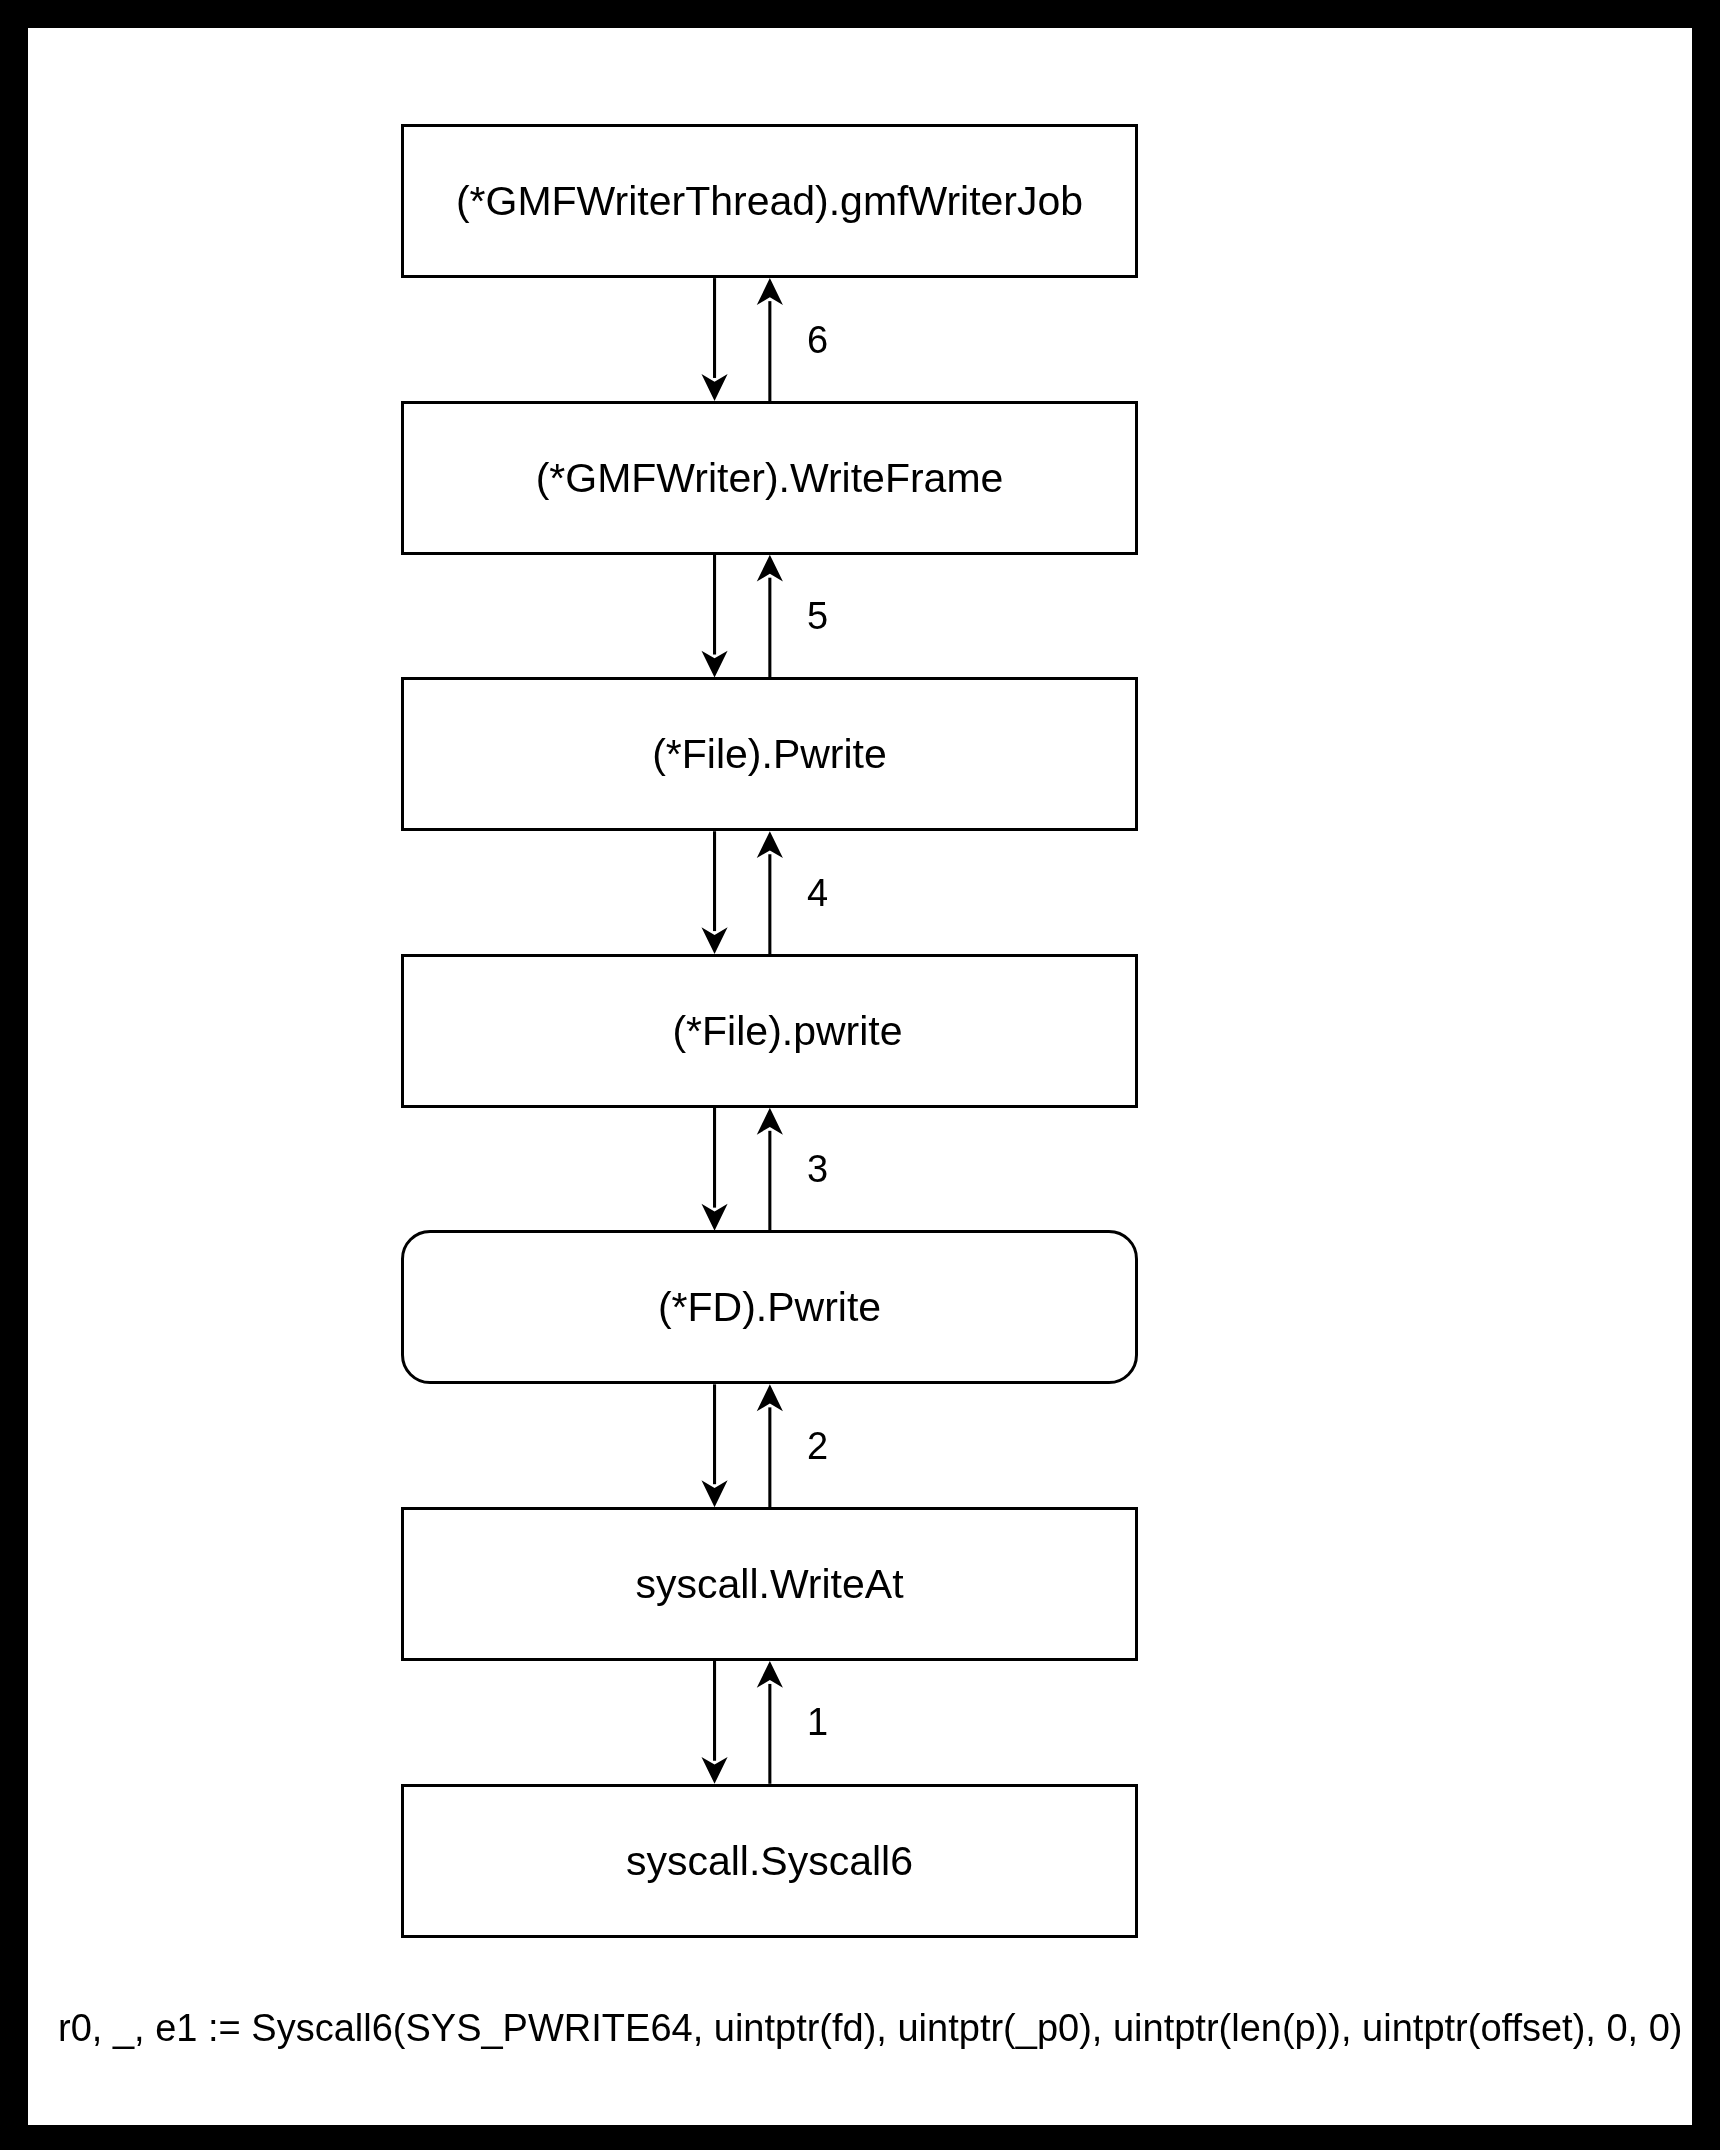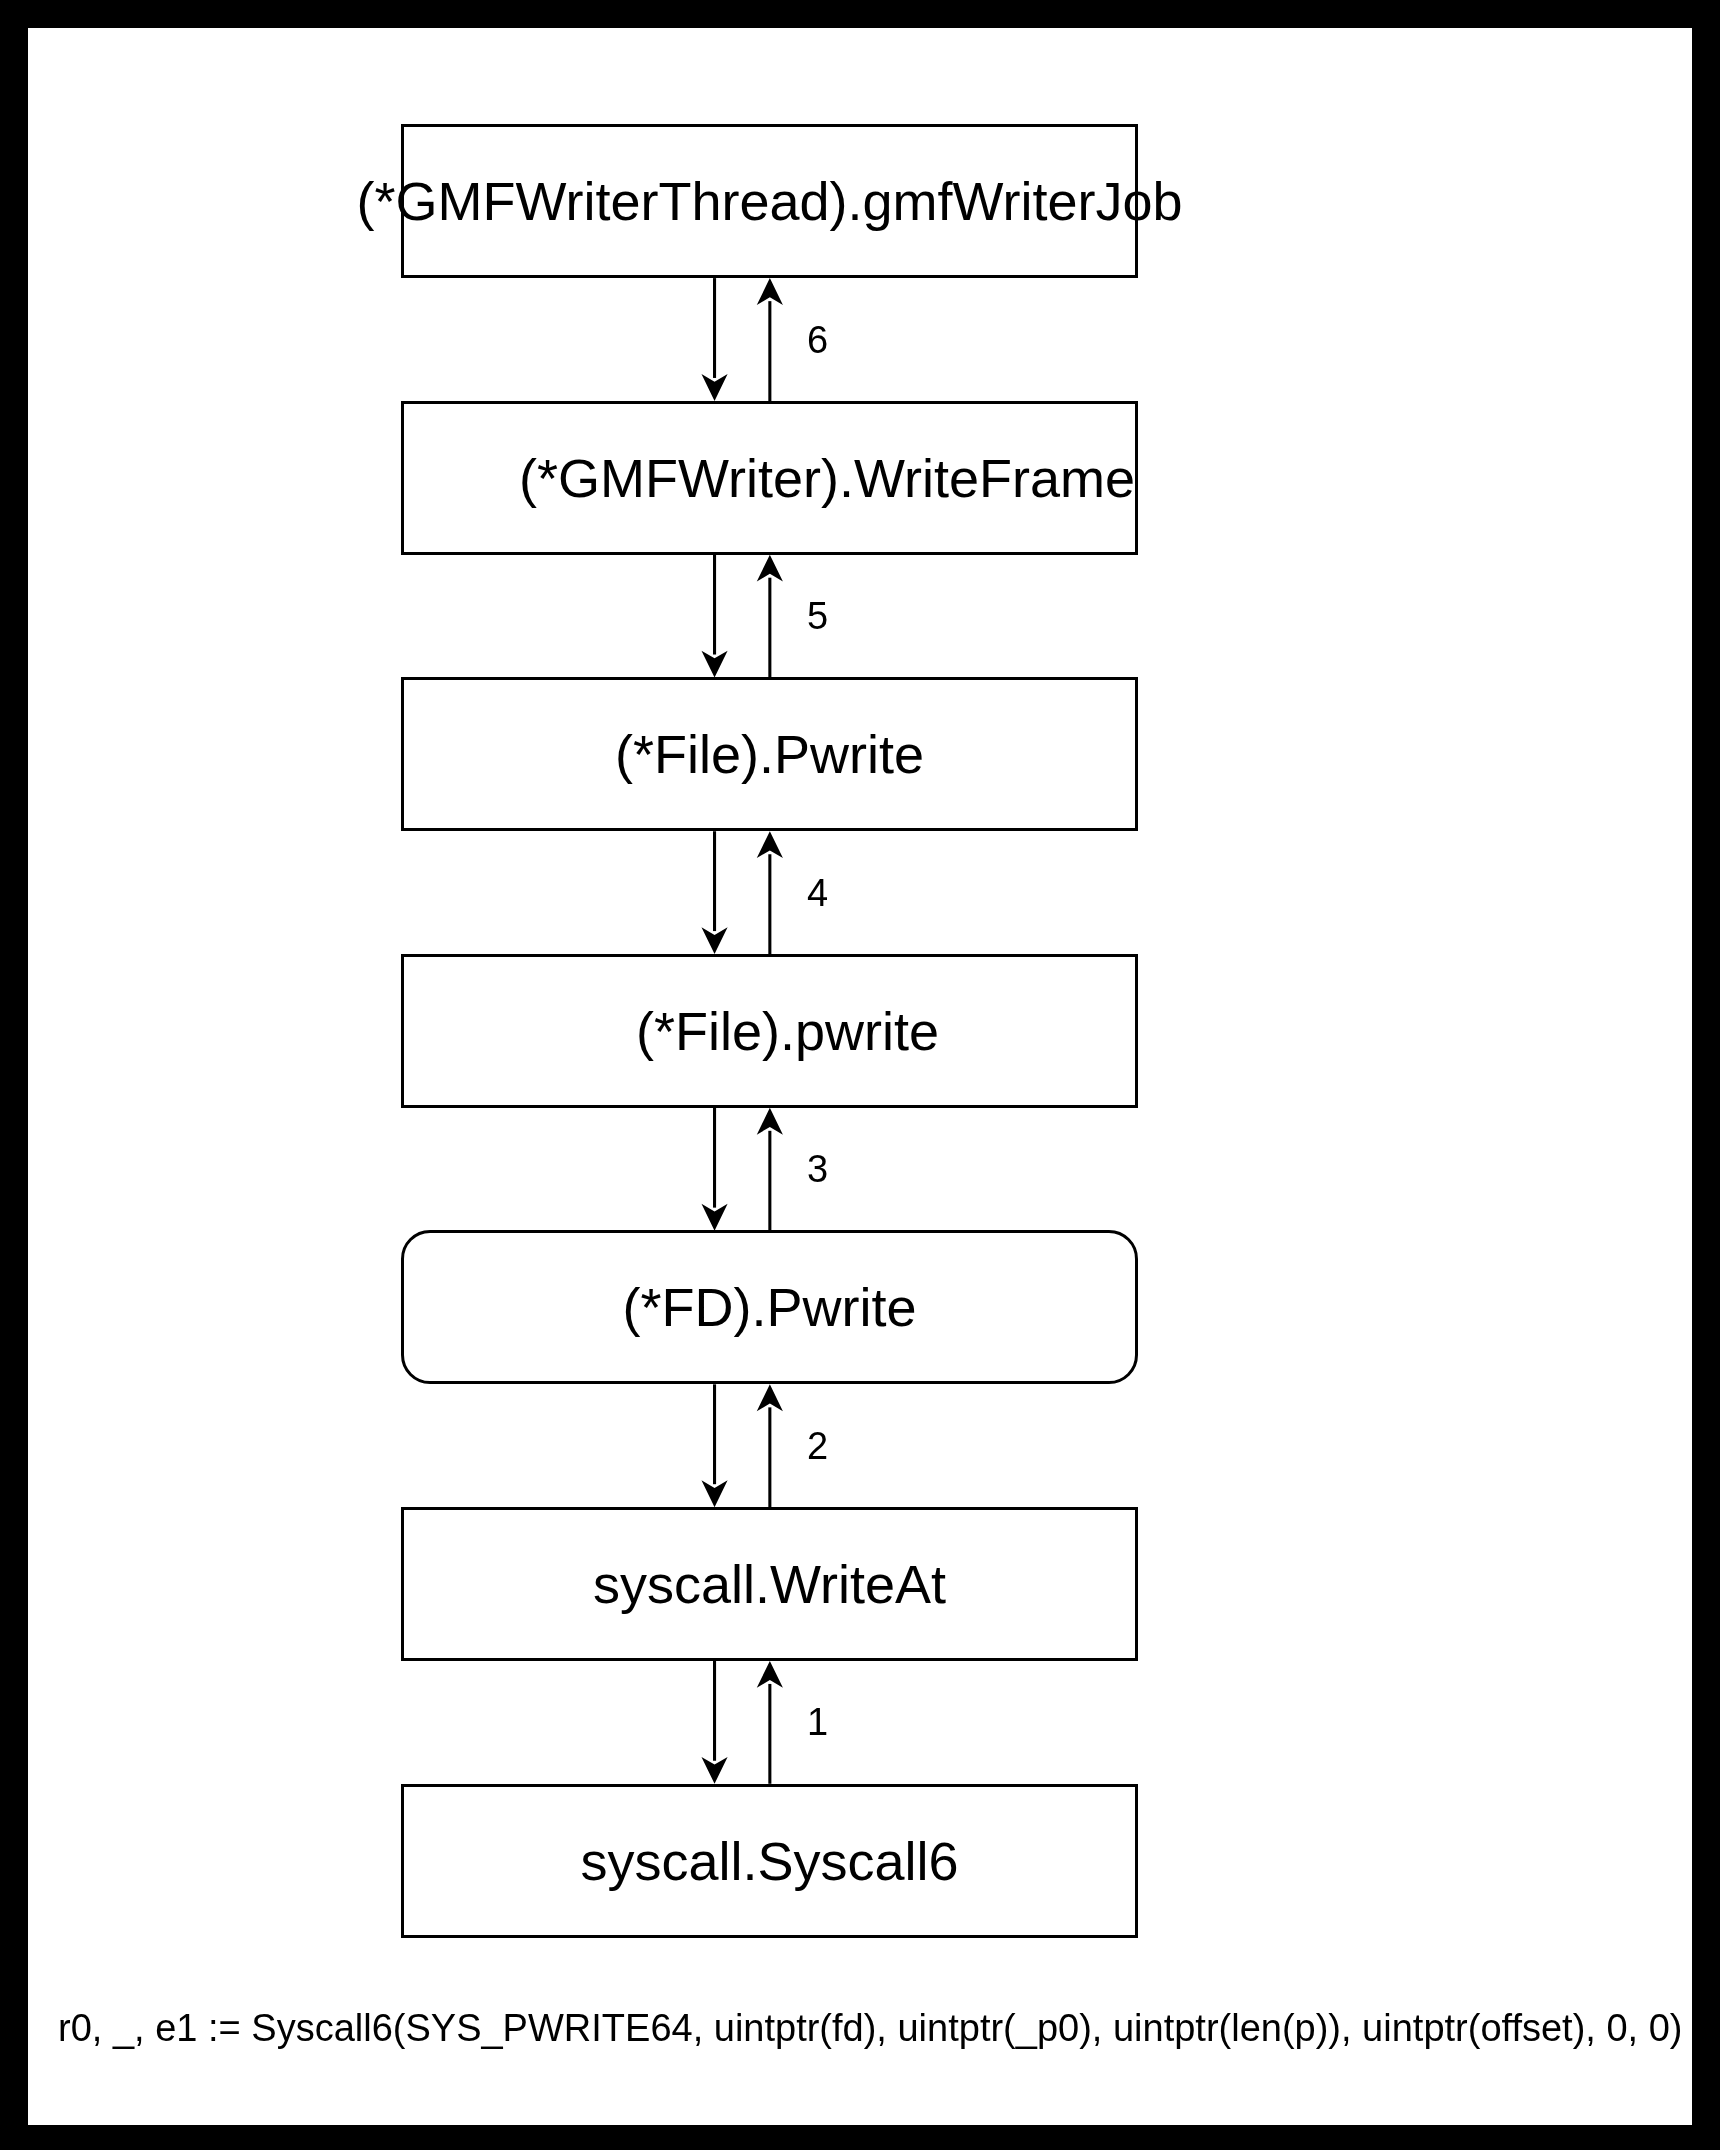--- a/index.html
+++ b/index.html
@@ -27,27 +27,27 @@
     position: absolute;
     left: 401px;
     width: 737px;
     height: 154px;
     box-sizing: border-box;
     border: 3.8px solid #000000;
     background: #ffffff;
     display: flex;
     align-items: center;
     justify-content: center;
-    font-size: 54px;
+    font-size: 41px;
     line-height: 1;
     white-space: nowrap;
     z-index: 2;
   }
   .node-1 { top: 124px; }
-  .node-2 { top: 401px; justify-content: flex-end; }
+  .node-2 { top: 401px; }
   .node-3 { top: 677px; }
   .node-4 { top: 954px; padding-left: 36px; }
   .node-5 { top: 1230px; border-radius: 29px; }
   .node-6 { top: 1507px; }
   .node-7 { top: 1784px; }
 
   svg.arrows {
     position: absolute;
     left: 0;
     top: 0;

